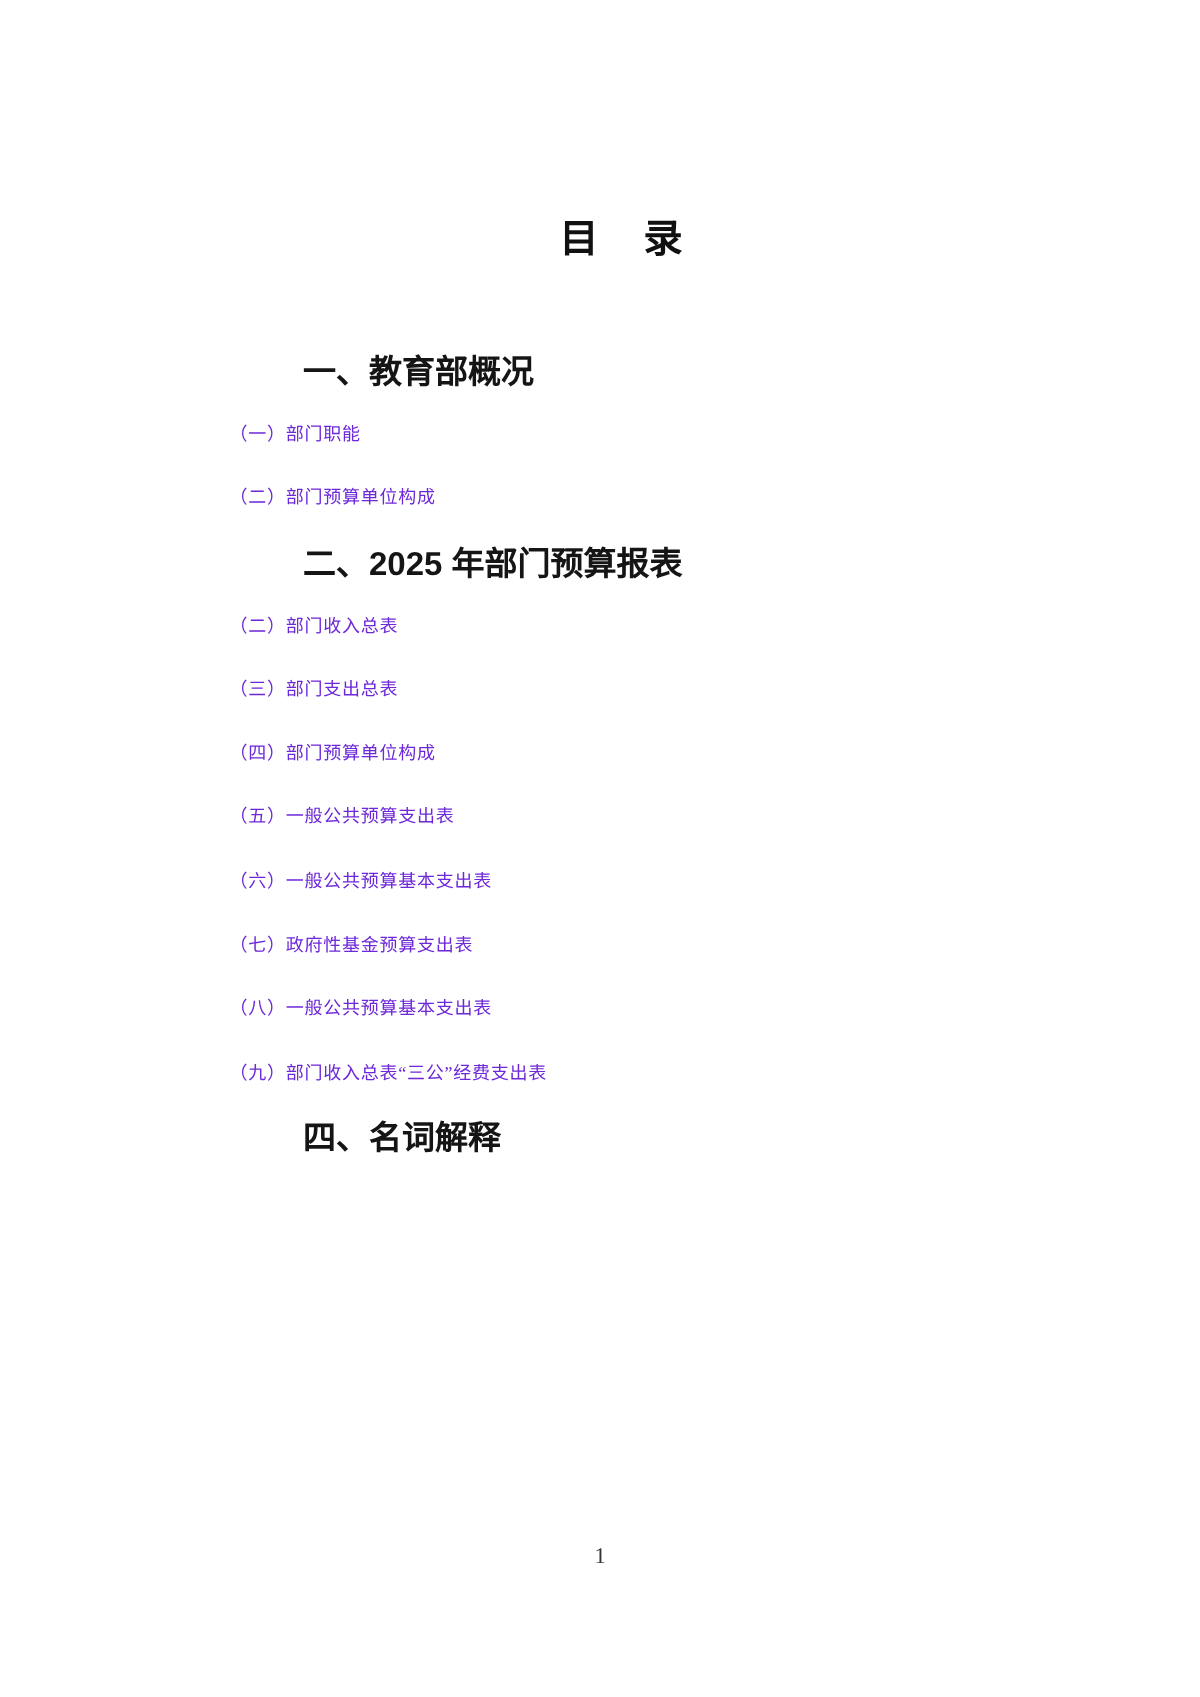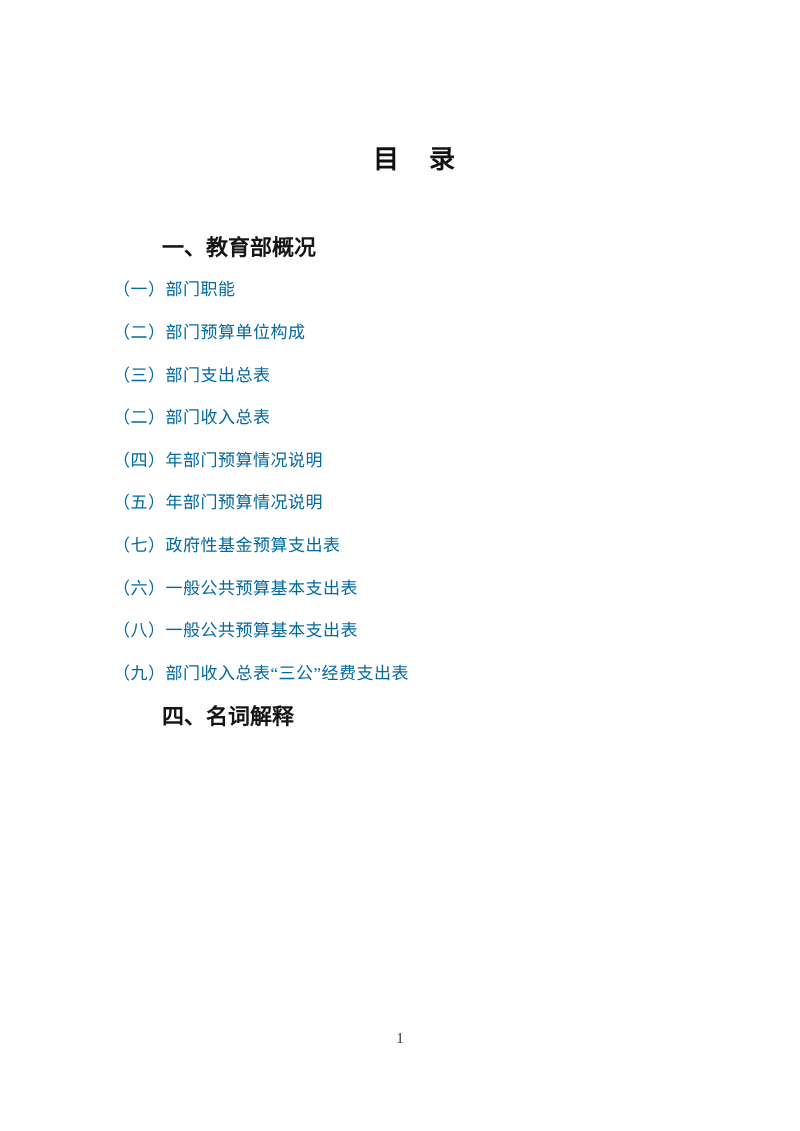--- a/index.html
+++ b/index.html
@@ -36,35 +36,36 @@
     position: absolute;
     top: 224px;
     left: 0;
     right: 0;
   }
   .toc-line {
     height: 42.6px;
     display: flex;
     align-items: center;
     white-space: nowrap;
+    margin-left: 40px;
   }
   .toc-line.level-1 {
     padding-left: 162px;
     font-family: "Liberation Sans", "DejaVu Sans", sans-serif;
     font-weight: 700;
     font-size: 22px;
     color: #151515;
   }
   .toc-line.level-2 {
     padding-left: 113px;
     font-family: "Liberation Serif", "DejaVu Serif", serif;
     font-weight: 400;
-    font-size: 17px;
+    font-size: 12px;
     letter-spacing: 0.5px;
-    color: #0369a1;
+    color: #6d28d9;
   }
   .page-footer {
     position: absolute;
     top: 1028px;
     left: 0;
     width: 100%;
     text-align: center;
     font-family: "Liberation Serif", "DejaVu Serif", serif;
     font-size: 15px;
     line-height: 20px;
@@ -75,26 +76,27 @@
 <body>
 
 <div class="page">
 
   <h1 class="doc-title">目　录</h1>
 
   <nav class="toc">
     <div class="toc-line level-1">一、教育部概况</div>
     <div class="toc-line level-2">（一）部门职能</div>
     <div class="toc-line level-2">（二）部门预算单位构成</div>
+    <div class="toc-line level-1">二、2025 年部门预算报表</div>
+    <div class="toc-line level-2">（二）部门收入总表</div>
     <div class="toc-line level-2">（三）部门支出总表</div>
-    <div class="toc-line level-2">（二）部门收入总表</div>
-    <div class="toc-line level-2">（四）年部门预算情况说明</div>
-    <div class="toc-line level-2">（五）年部门预算情况说明</div>
+    <div class="toc-line level-2">（四）部门预算单位构成</div>
+    <div class="toc-line level-2">（五）一般公共预算支出表</div>
+    <div class="toc-line level-2">（六）一般公共预算基本支出表</div>
     <div class="toc-line level-2">（七）政府性基金预算支出表</div>
-    <div class="toc-line level-2">（六）一般公共预算基本支出表</div>
     <div class="toc-line level-2">（八）一般公共预算基本支出表</div>
     <div class="toc-line level-2">（九）部门收入总表“三公”经费支出表</div>
     <div class="toc-line level-1">四、名词解释</div>
   </nav>
 
   <div class="page-footer">1</div>
 
 </div>
 
 </body></html>

